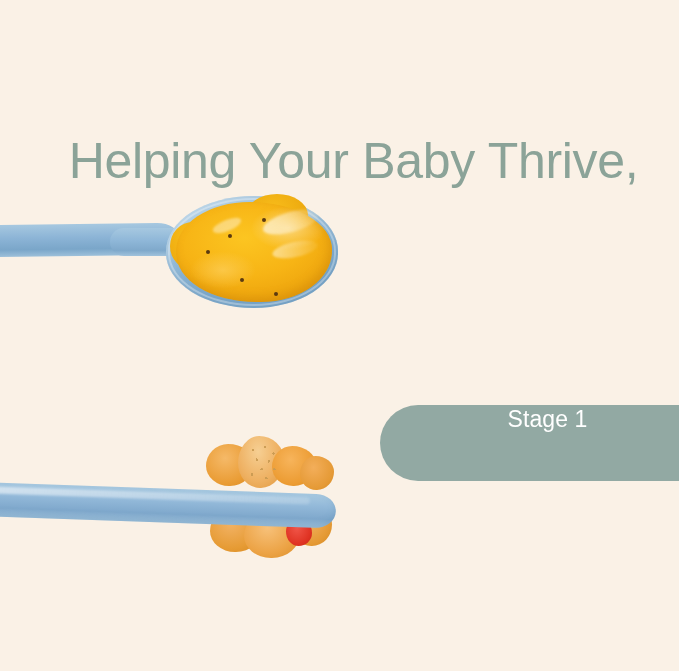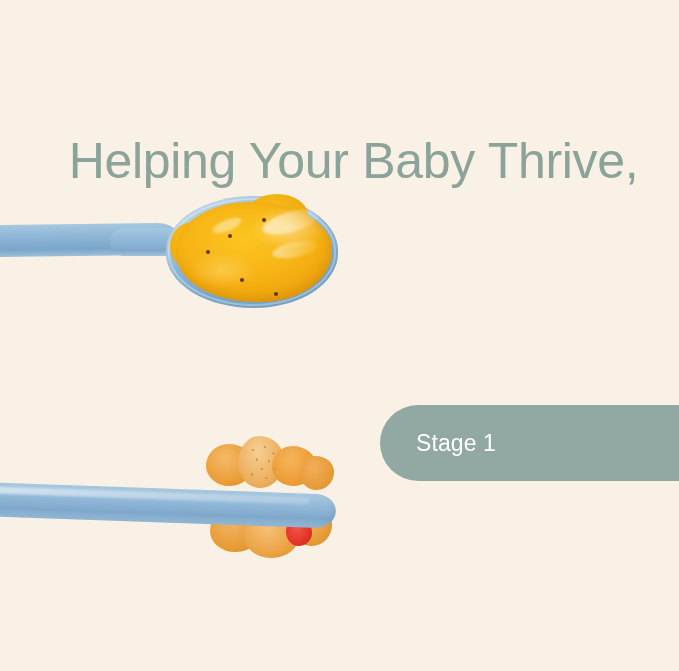--- a/index.html
+++ b/index.html
@@ -255,21 +255,20 @@
   }
 
   
   .stage-badge {
     position: absolute;
     background: #92a9a3;
     border-radius: 38px 0 0 38px;
     box-sizing: border-box;
     color: #ffffff;
     display: flex;
-    flex-direction: column;
     justify-content: center;
   }
   #badge-stage1 {
     left: 380px;
     top: 225px;
     width: 299px;
     height: 76px;
     padding: 0 0 0 36px;
   }
   .stage-line {

